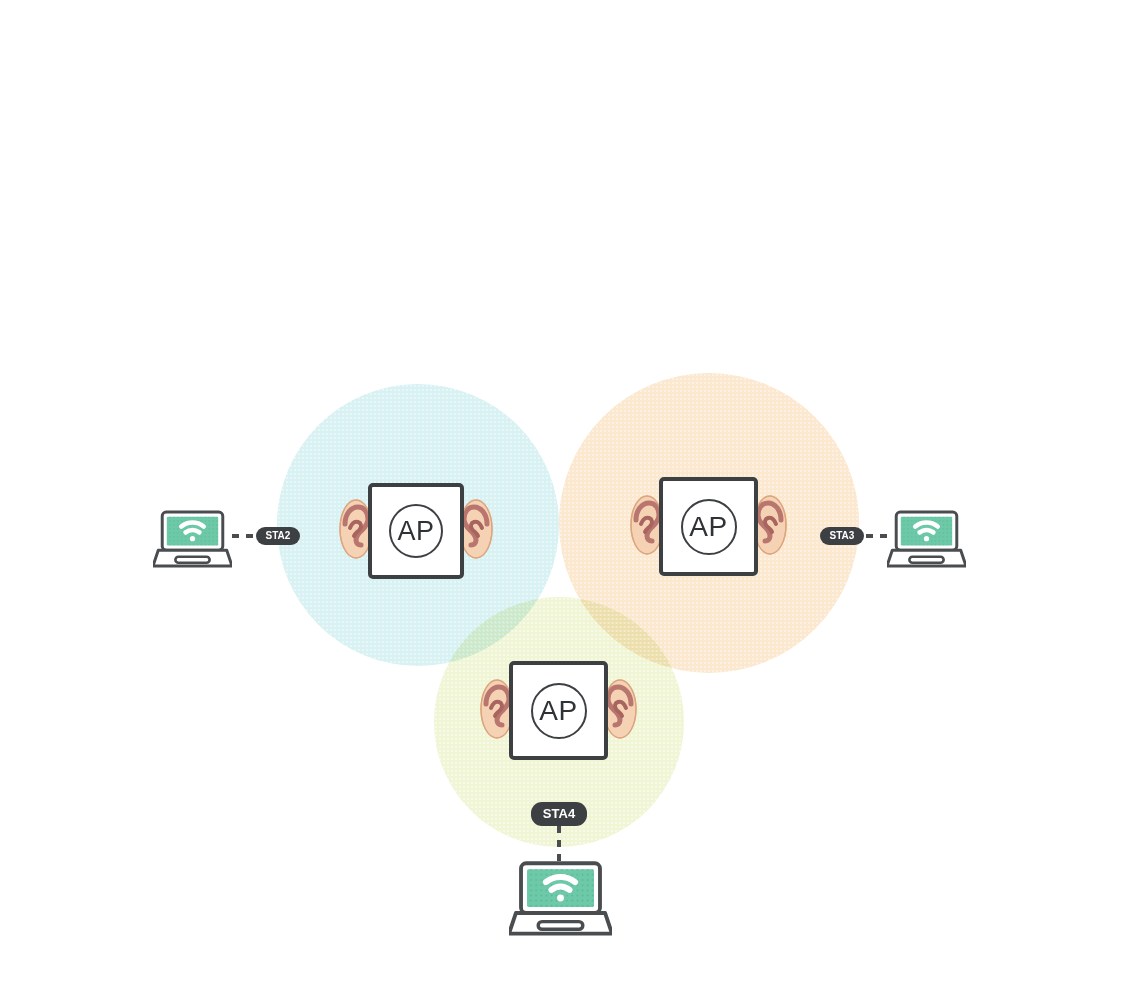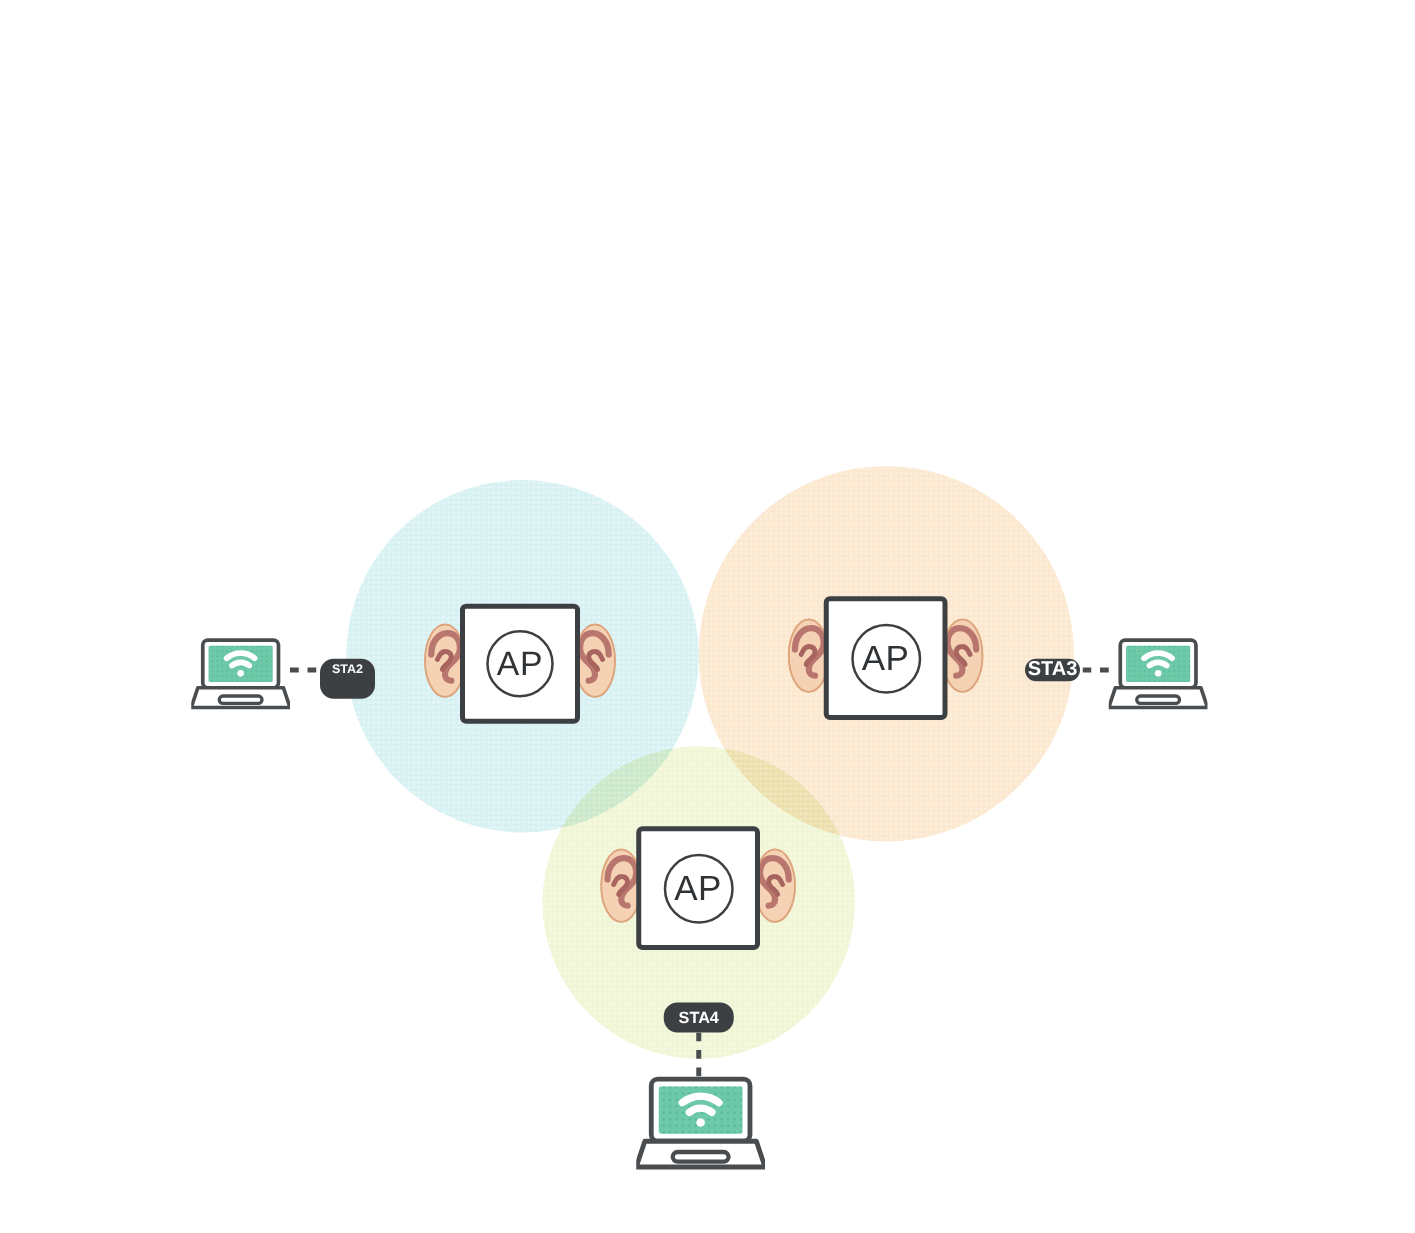--- a/index.html
+++ b/index.html
@@ -218,40 +218,40 @@
       <rect x="14" y="6" width="92" height="58" rx="6" fill="#ffffff" stroke="#4a4d50" stroke-width="4.5"></rect>
       <rect x="21" y="13" width="78" height="44" rx="2" fill="#6ec9a8"></rect>
       <rect x="21" y="13" width="78" height="44" rx="2" fill="url(#dots2)"></rect>
       <path d="M43 28c10-8 24-8 34 0" fill="none" stroke="#ffffff" stroke-width="7" stroke-linecap="round"></path>
       <path d="M49.5 37c6.5-5 14.5-5 21 0" fill="none" stroke="#ffffff" stroke-width="7" stroke-linecap="round"></path>
       <circle cx="60" cy="46.5" r="4" fill="#ffffff"></circle>
       <path d="M8 64h104l8 24H0z" fill="#ffffff" stroke="#4a4d50" stroke-width="4.5" stroke-linejoin="round"></path>
       <rect x="34" y="74" width="52" height="9" rx="4.5" fill="#ffffff" stroke="#4a4d50" stroke-width="4"></rect>
     </svg>
   </div>
-  <div class="sta-pill" style="left:256px; top:527px; width:44px; height:32px; line-height:18px; font-size:10px;">STA2</div>
+  <div class="sta-pill" style="left:256px; top:527px; width:44px; height:18px; line-height:18px; font-size:10px;">STA2</div>
 
   <div class="laptop" style="left:887px; top:508px;">
     <svg width="79" height="66" viewBox="0 0 120 100" aria-hidden="true">
       <defs>
         <pattern id="dots3" width="6" height="6" patternUnits="userSpaceOnUse">
           <circle cx="1.6" cy="1.6" r="1.15" fill="#4fb894" opacity=".85"></circle>
         </pattern>
       </defs>
       <rect x="14" y="6" width="92" height="58" rx="6" fill="#ffffff" stroke="#4a4d50" stroke-width="4.5"></rect>
       <rect x="21" y="13" width="78" height="44" rx="2" fill="#6ec9a8"></rect>
       <rect x="21" y="13" width="78" height="44" rx="2" fill="url(#dots3)"></rect>
       <path d="M43 28c10-8 24-8 34 0" fill="none" stroke="#ffffff" stroke-width="7" stroke-linecap="round"></path>
       <path d="M49.5 37c6.5-5 14.5-5 21 0" fill="none" stroke="#ffffff" stroke-width="7" stroke-linecap="round"></path>
       <circle cx="60" cy="46.5" r="4" fill="#ffffff"></circle>
       <path d="M8 64h104l8 24H0z" fill="#ffffff" stroke="#4a4d50" stroke-width="4.5" stroke-linejoin="round"></path>
       <rect x="34" y="74" width="52" height="9" rx="4.5" fill="#ffffff" stroke="#4a4d50" stroke-width="4"></rect>
     </svg>
   </div>
-  <div class="sta-pill" style="left:820px; top:527px; width:44px; height:18px; line-height:18px; font-size:16px;">STA3</div>
+  <div class="sta-pill" style="left:820px; top:527px; width:44px; height:18px; line-height:18px; font-size:10px;">STA3</div>
 
   <div class="laptop" style="left:509px; top:858px;">
     <svg width="103" height="86" viewBox="0 0 120 100" aria-hidden="true">
       <defs>
         <pattern id="dots4" width="6" height="6" patternUnits="userSpaceOnUse">
           <circle cx="1.6" cy="1.6" r="1.15" fill="#4fb894" opacity=".85"></circle>
         </pattern>
       </defs>
       <rect x="14" y="6" width="92" height="58" rx="6" fill="#ffffff" stroke="#4a4d50" stroke-width="4.5"></rect>
       <rect x="21" y="13" width="78" height="44" rx="2" fill="#6ec9a8"></rect>

